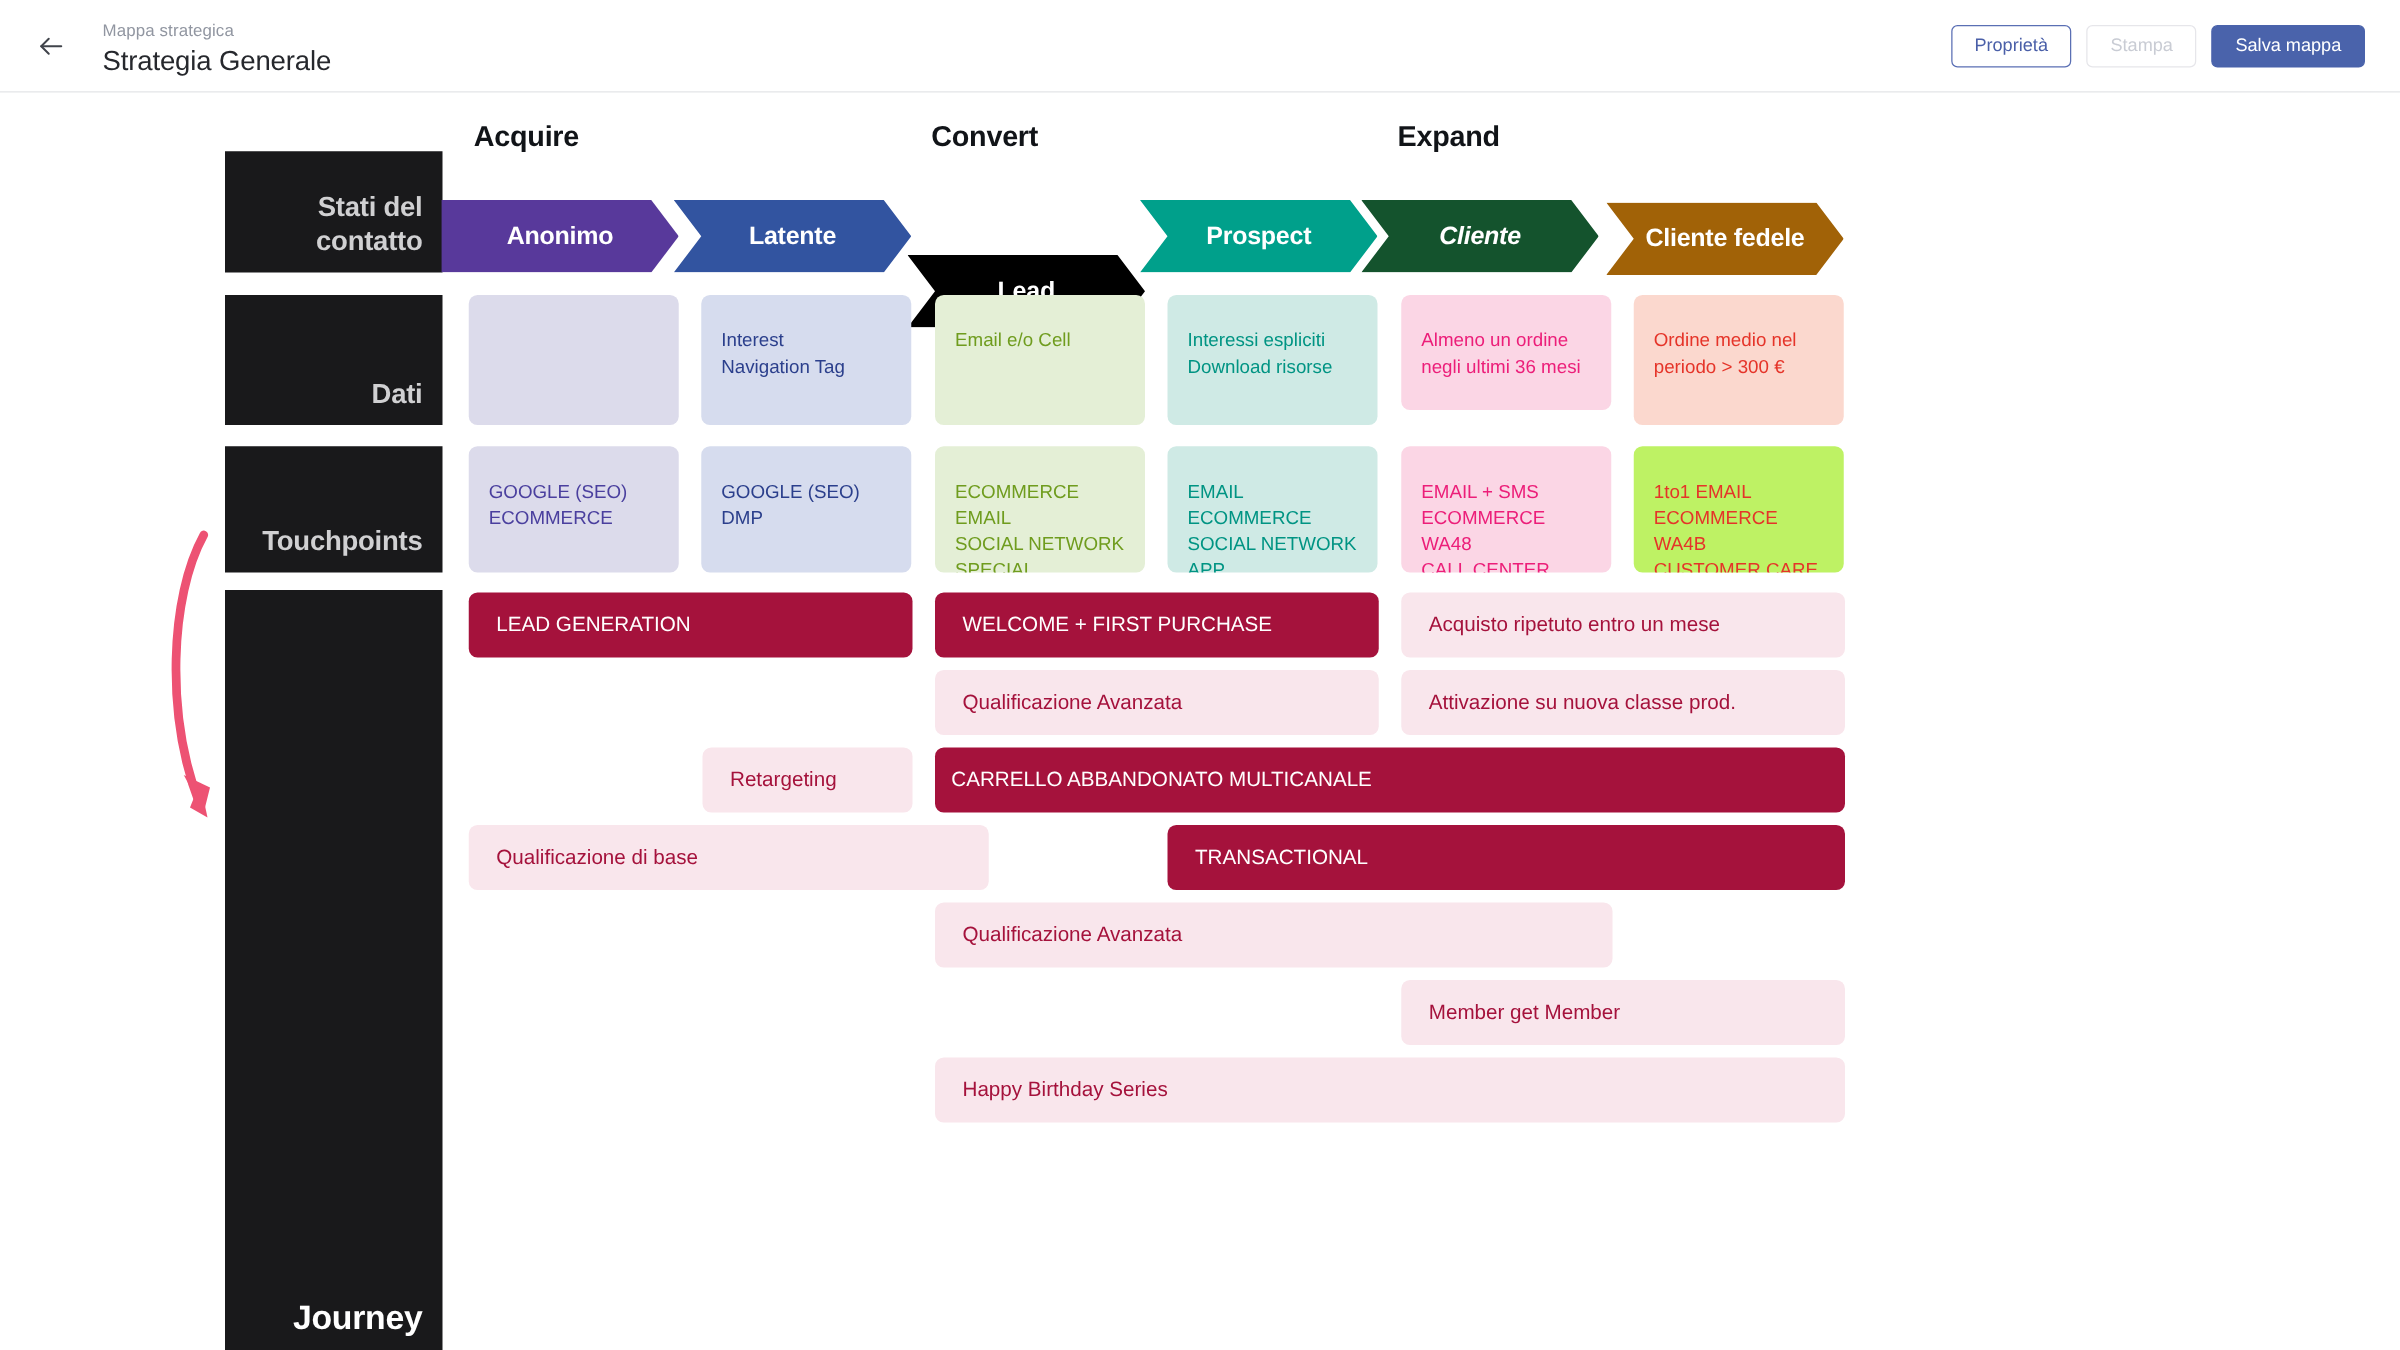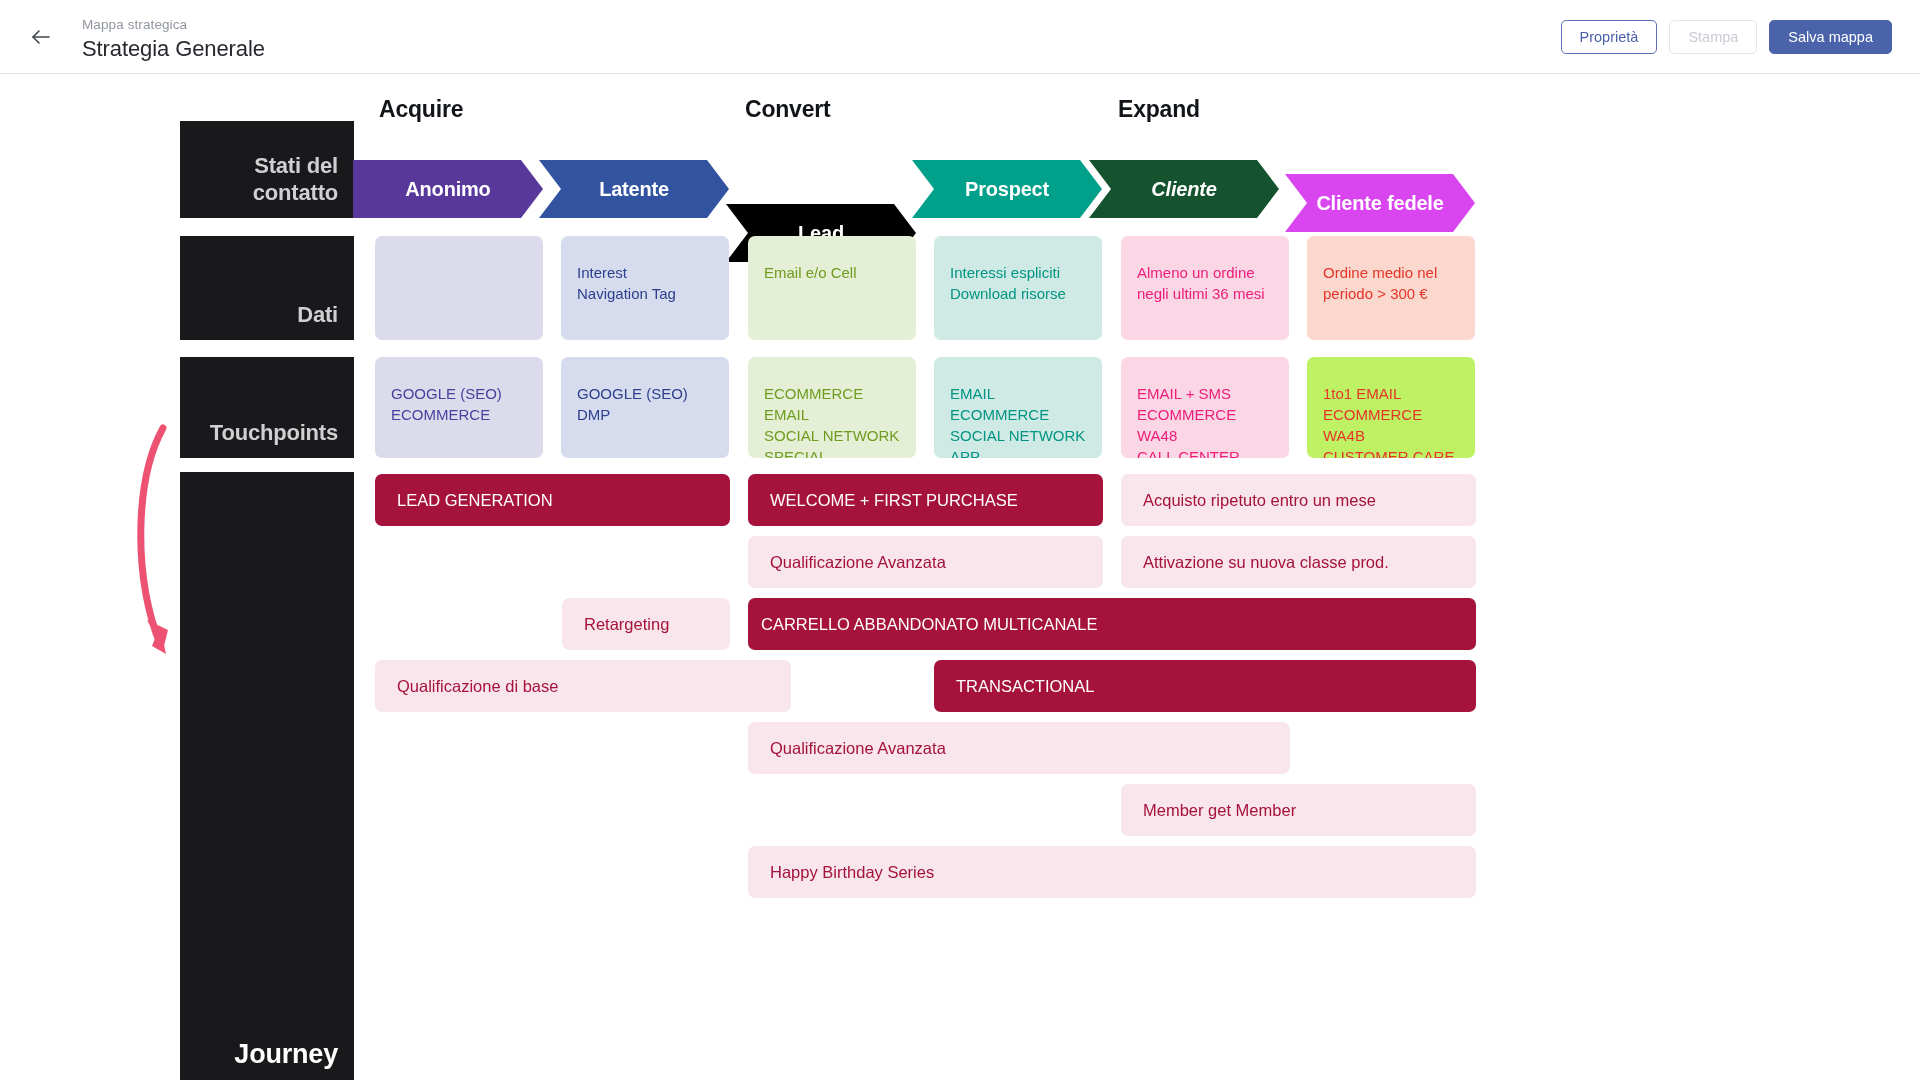--- a/index.html
+++ b/index.html
@@ -140,30 +140,30 @@
       <div class="rowlabel " style="left: 180px; top: 162px; width: 174px; height: 104px; white-space: pre-line;">Dati</div>
       <div class="rowlabel " style="left: 180px; top: 283px; width: 174px; height: 101px; white-space: pre-line;">Touchpoints</div>
       <div class="rowlabel journey" style="left: 180px; top: 398px; width: 174px; height: 608px; white-space: pre-line;">Journey</div>
     </div>
   <div id="stage-layer">
       <div class="stage chev" style="left: 353px; top: 86px; width: 190px; background: rgb(88, 57, 155);">Anonimo</div>
       <div class="stage chevin" style="left: 539px; top: 86px; width: 190px; background: rgb(50, 84, 160);">Latente</div>
       <div class="stage chevin" style="left: 726px; top: 86px; width: 190px; background: #000000; margin-top: 44px;">Lead</div>
       <div class="stage chevin" style="left: 912px; top: 86px; width: 190px; background: rgb(0, 160, 139);">Prospect</div>
       <div class="stage chevin" style="left: 1089px; top: 86px; width: 190px; background: #14532d; font-style: italic;">Cliente</div>
-      <div class="stage chevin" style="left: 1285px; top: 100px; width: 190px; background: #d946ef;">Cliente fedele</div>
+      <div class="stage chevin" style="left: 1285px; top: 88px; width: 190px; background: #a16207;">Cliente fedele</div>
     </div>
   <div id="data-layer">
       <div class="cell" style="left: 375px; top: 162px; width: 168px; height: 104px; background: rgb(220, 219, 235); color: rgb(74, 63, 158);"></div>
       <div class="cell" style="left: 561px; top: 162px; width: 168px; height: 104px; background: rgb(214, 220, 238); color: rgb(43, 63, 140);">Interest
 Navigation Tag</div>
       <div class="cell" style="left: 748px; top: 162px; width: 168px; height: 104px; background: rgb(228, 239, 214); color: rgb(111, 156, 30);">Email e/o Cell</div>
       <div class="cell" style="left: 934px; top: 162px; width: 168px; height: 104px; background: rgb(207, 234, 229); color: rgb(0, 148, 131);">Interessi espliciti
 Download risorse</div>
-      <div class="cell" style="left: 1121px; top: 162px; width: 168px; height: 104px; background: rgb(251, 214, 229); color: rgb(236, 30, 121);">Almeno un ordine
+      <div class="cell" style="left: 1121px; top: 162px; width: 168px; height: 92px; background: rgb(251, 214, 229); color: rgb(236, 30, 121);">Almeno un ordine
 negli ultimi 36 mesi</div>
       <div class="cell" style="left: 1307px; top: 162px; width: 168px; height: 104px; background: rgb(251, 216, 206); color: rgb(229, 52, 41);">Ordine medio nel
 periodo &gt; 300 €</div>
     </div>
   <div id="touch-layer">
       <div class="cell" style="left: 375px; top: 283px; width: 168px; height: 101px; background: rgb(220, 219, 235); color: rgb(74, 63, 158);">GOOGLE (SEO)
 ECOMMERCE</div>
       <div class="cell" style="left: 561px; top: 283px; width: 168px; height: 101px; background: rgb(214, 220, 238); color: rgb(43, 63, 140);">GOOGLE (SEO)
 DMP</div>
       <div class="cell" style="left: 748px; top: 283px; width: 168px; height: 101px; background: rgb(228, 239, 214); color: rgb(111, 156, 30);">ECOMMERCE

